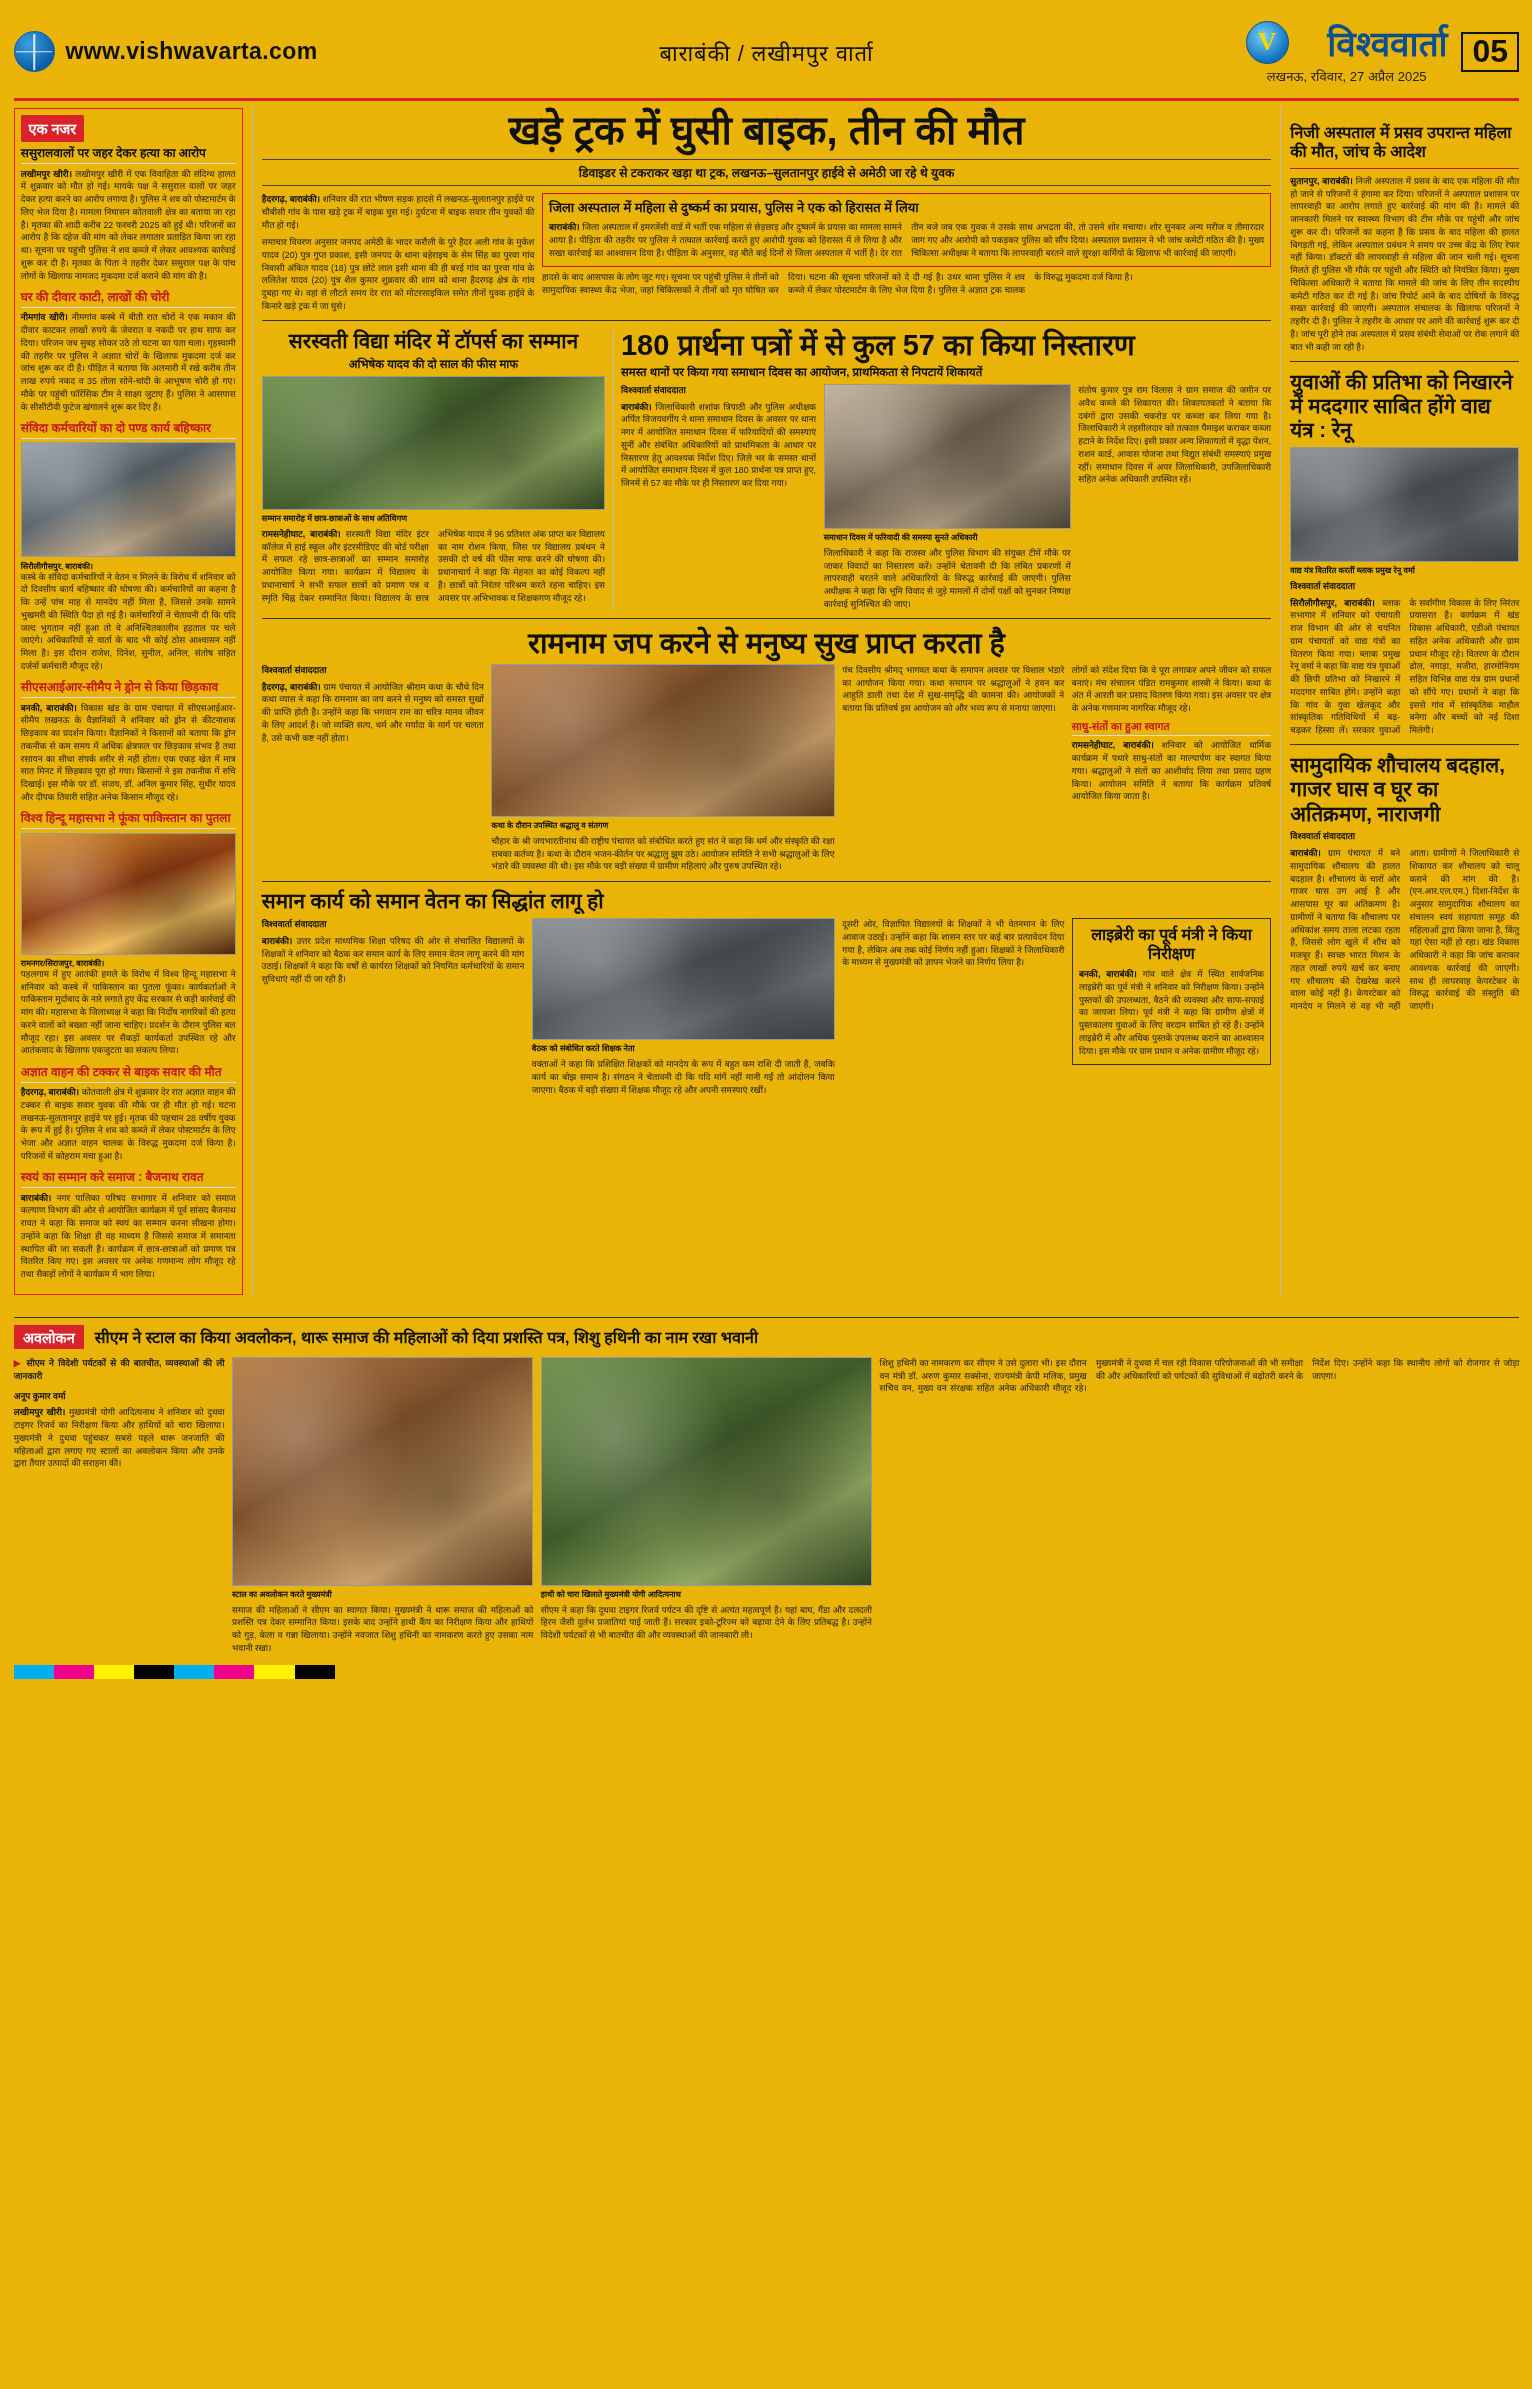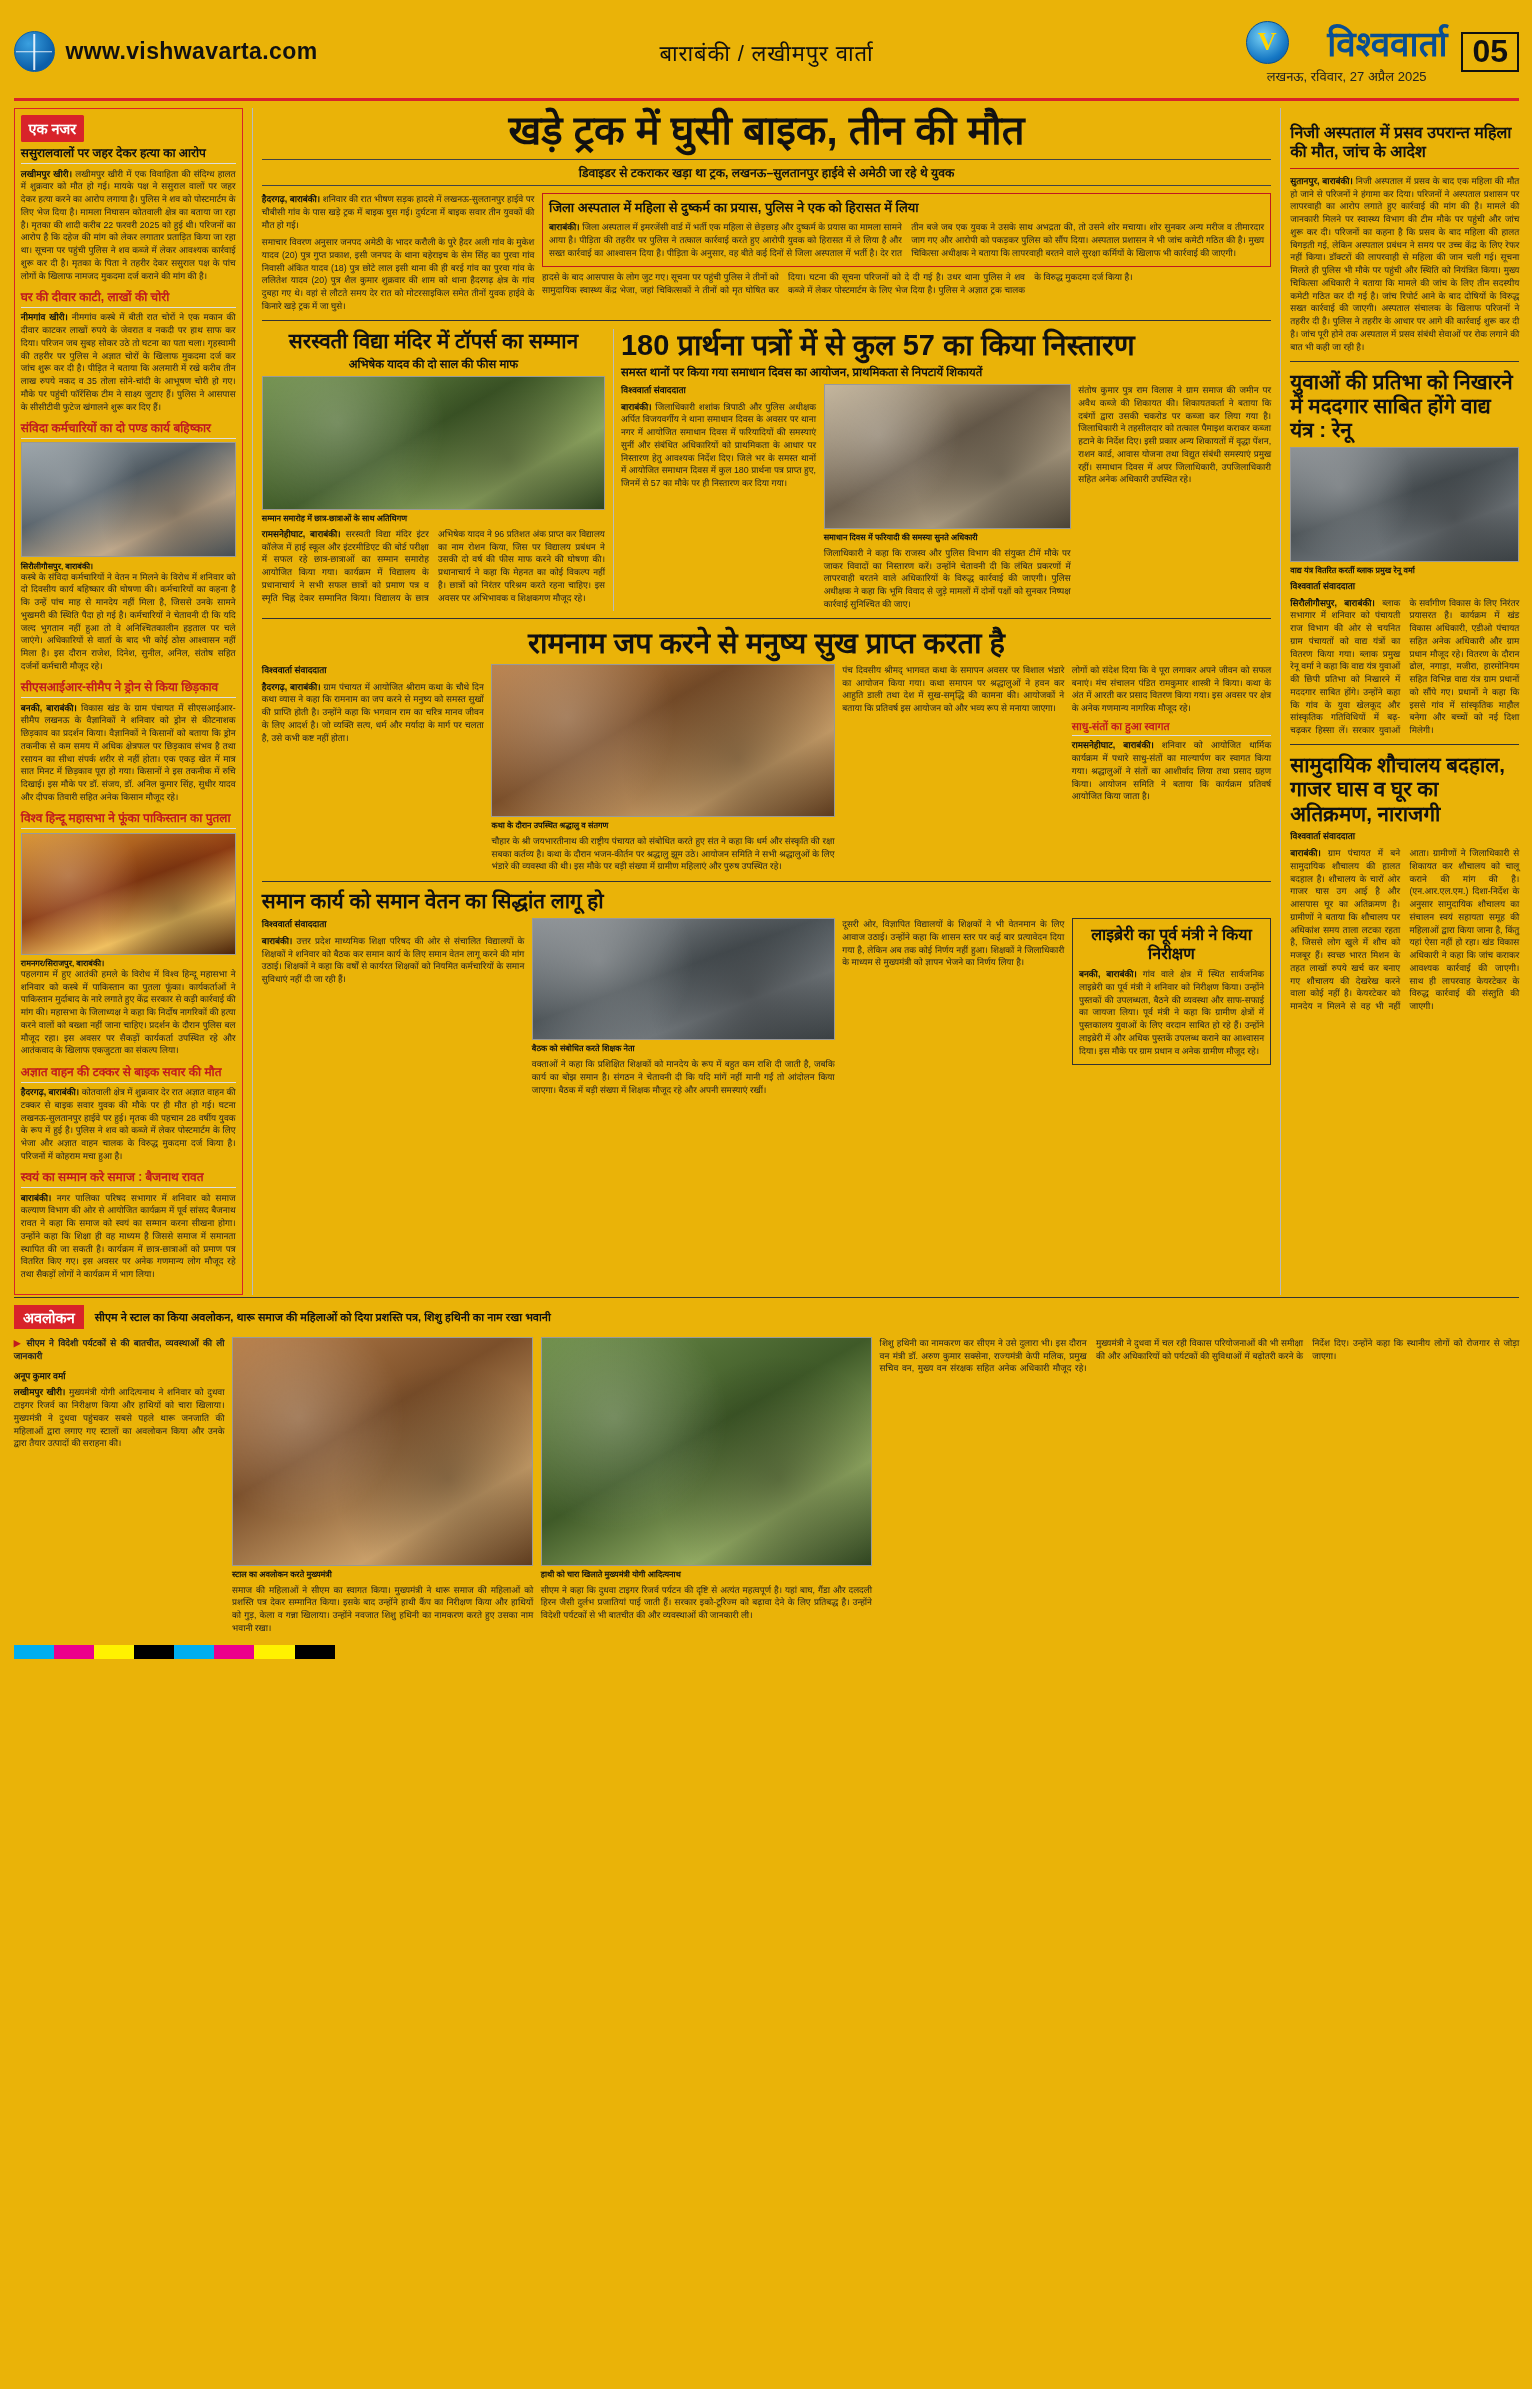--- a/index.html
+++ b/index.html
@@ -150,21 +150,21 @@
   .sec-hl-md { font-size: 20.6px; font-weight: bold; line-height: 1.18; }
   .sec-hl-sm { font-size: 16px; font-weight: bold; line-height: 1.2; }
   .sec-sub { font-size: 11.5px; font-weight: 600; margin-top: 3.1px; }
 
   .hr-dark { border:0; border-top: 1.5px solid #333; margin: 7.6px 0; }
 
   .avlokan-bar {
     background:#d8232a; color:#fff; font-weight:bold; font-size:14.5px; padding:2.3px 9.2px;
     display:inline-block;
   }
-  .avlokan-line { font-size: 11px; font-weight: bold; }
+  .avlokan-line { font-size: 16px; font-weight: bold; }
 
   .bullet-red {
     color:#c01a1f; font-weight:bold;
   }
 
   
   .cmyk {
     display:flex; height: 13.7px; margin-top: 10.7px; width: 321px;
   }
   .cmyk div { flex:1; }
@@ -451,21 +451,21 @@
             <span>ग्राम पंचायत में बने सामुदायिक शौचालय की हालत बदहाल है। शौचालय के चारों ओर गाजर घास उग आई है और आसपास घूर का अतिक्रमण है। ग्रामीणों ने बताया कि शौचालय पर अधिकांश समय ताला लटका रहता है, जिससे लोग खुले में शौच को मजबूर हैं।</span>
             <span>स्वच्छ भारत मिशन के तहत लाखों रुपये खर्च कर बनाए गए शौचालय की देखरेख करने वाला कोई नहीं है। केयरटेकर को मानदेय न मिलने से वह भी नहीं आता। ग्रामीणों ने जिलाधिकारी से शिकायत कर शौचालय को चालू कराने की मांग की है।</span>
             <span>(एन.आर.एल.एम.) दिशा-निर्देश के अनुसार सामुदायिक शौचालय का संचालन स्वयं सहायता समूह की महिलाओं द्वारा किया जाना है, किंतु यहां ऐसा नहीं हो रहा। खंड विकास अधिकारी ने कहा कि जांच कराकर आवश्यक कार्रवाई की जाएगी। साथ ही लापरवाह केयरटेकर के विरुद्ध कार्रवाई की संस्तुति की जाएगी।</span>
           </div>
         </div>
       </div>
 
     </div>
   </div>
 
-  <div style="margin-top:2px; border-top:1.5px solid #333; padding-top:6.1px;">
+  <div style="margin-top:22px; border-top:1.5px solid #333; padding-top:6.1px;">
     <div style="display:flex; align-items:center; gap:10.7px;">
       <div class="avlokan-bar">अवलोकन</div>
       <div class="avlokan-line">सीएम ने स्टाल का किया अवलोकन, थारू समाज की महिलाओं को दिया प्रशस्ति पत्र, शिशु हथिनी का नाम रखा भवानी</div>
     </div>
 
     <div class="flexrow mt10">
       <div style="width:14%">
         <div class="body-text" style="font-weight:bold">
           <span class="bullet-red">▶ </span>
           <span>सीएम ने विदेशी पर्यटकों से की बातचीत, व्यवस्थाओं की ली जानकारी</span>

